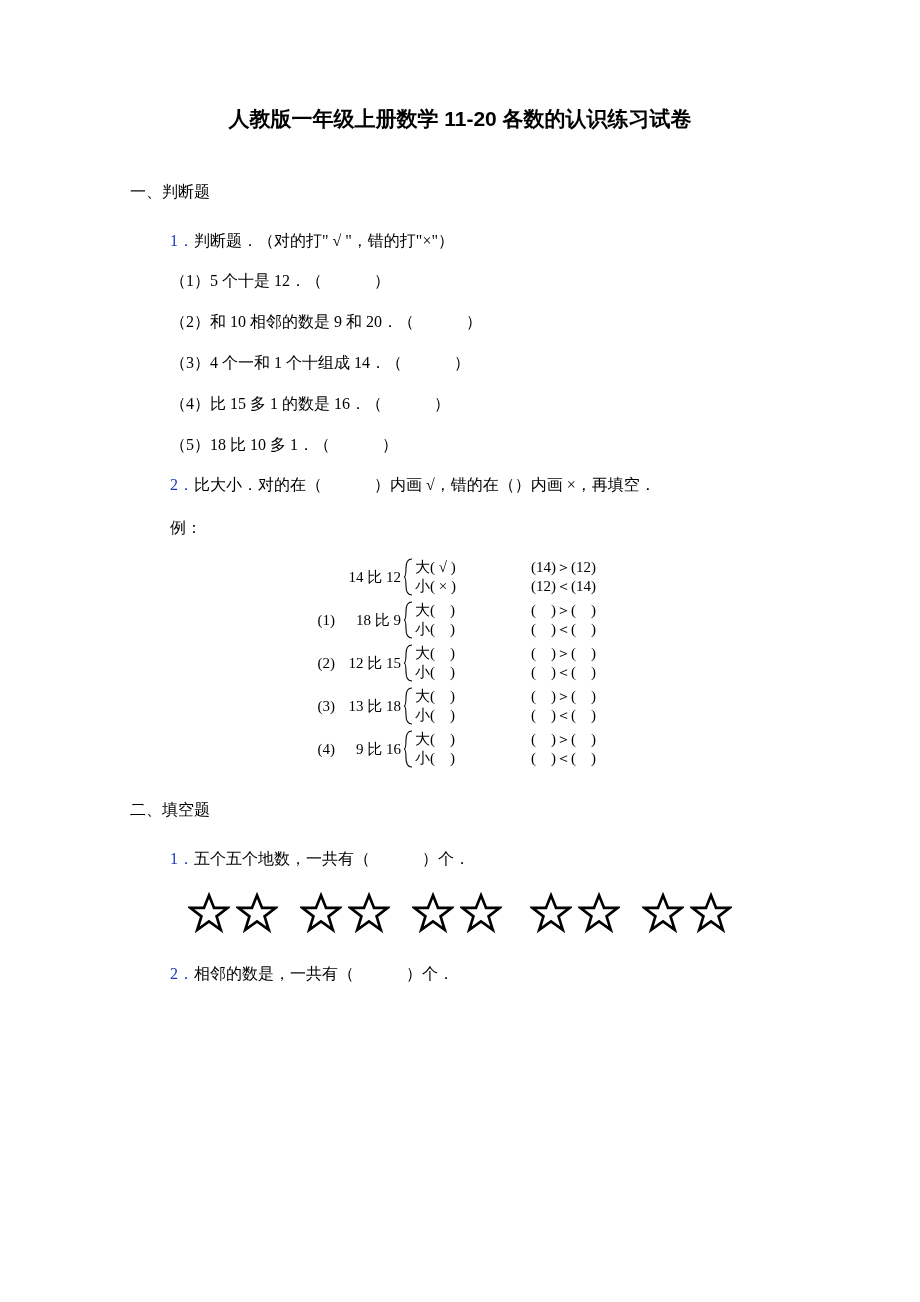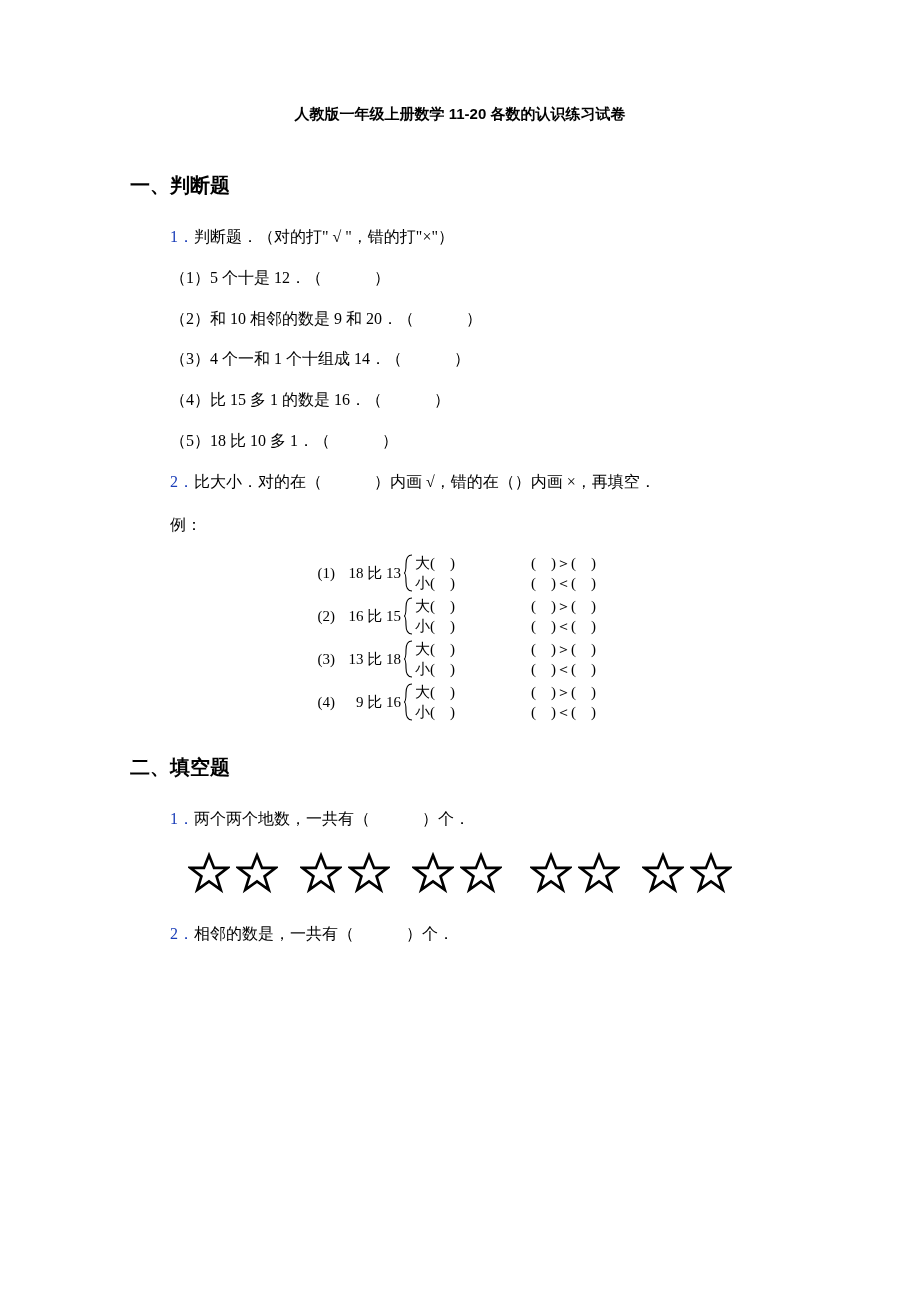--- a/index.html
+++ b/index.html
@@ -7,29 +7,29 @@
       font-size: 16px;
       line-height: 1.8;
       color: #000;
       background: #fff;
       margin: 0;
       padding: 100px 130px 80px 130px;
       width: 660px;
     }
     .title {
       font-family: "SimHei", "黑体", sans-serif;
-      font-size: 15px;
+      font-size: 21px;
       font-weight: bold;
       text-align: center;
       margin-bottom: 40px;
     }
     .section-heading {
       font-family: "SimHei", "黑体", sans-serif;
-      font-size: 20px;
-      font-weight: bold;
+      font-size: 16px;
+      font-weight: normal;
       margin: 12px 0 16px 0;
     }
     .q {
       margin: 0 0 4px 40px;
       line-height: 2.3;
     }
     .qnum {
       color: #1a3db8;
     }
     .example-label {
@@ -124,42 +124,59 @@
 <div class="q">（4）比 15 多 1 的数是 16．（　　　 ）</div>
 <div class="q">（5）18 比 10 多 1．（　　　 ）</div>
 
 <div class="q">
   <span class="qnum">2．</span><span>比大小．对的在（　　　 ）内画 √，错的在（）内画 ×，再填空．</span>
 </div>
 <div class="example-label">例：</div>
 
 <div class="compare-block">
 
+  <div class="cmp-row">
+    <div class="cmp-left-prefix"></div>
+    <div class="cmp-label">14 比 12</div>
+    <div class="brace-col">
+      <svg class="brace" viewBox="0 0 12 40">
+          <path d="M9 2 Q3 2 3 11 Q3 20 1 20 Q3 20 3 29 Q3 38 9 38" fill="none" stroke="#000" stroke-width="1.1"></path>
+        </svg>
+    </div>
+    <div class="cmp-options">
+      <div>大( √ )</div>
+      <div>小( × )</div>
+    </div>
+    <div class="cmp-rhs">
+      <div>(14)＞(12)</div>
+      <div>(12)＜(14)</div>
+    </div>
+  </div>
 
   <div class="cmp-row">
     <div class="cmp-left-prefix">(1)</div>
-    <div class="cmp-label">18 比 13</div>
+    <div class="cmp-label">18 比 9</div>
     <div class="brace-col">
       <svg class="brace" viewBox="0 0 12 40">
           <path d="M9 2 Q3 2 3 11 Q3 20 1 20 Q3 20 3 29 Q3 38 9 38" fill="none" stroke="#000" stroke-width="1.1"></path>
         </svg>
     </div>
     <div class="cmp-options">
       <div>大(　)</div>
       <div>小(　)</div>
     </div>
     <div class="cmp-rhs">
       <div>(　)＞(　)</div>
       <div>(　)＜(　)</div>
     </div>
   </div>
 
   <div class="cmp-row">
     <div class="cmp-left-prefix">(2)</div>
-    <div class="cmp-label">16 比 15</div>
+    <div class="cmp-label">12 比 15</div>
     <div class="brace-col">
       <svg class="brace" viewBox="0 0 12 40">
           <path d="M9 2 Q3 2 3 11 Q3 20 1 20 Q3 20 3 29 Q3 38 9 38" fill="none" stroke="#000" stroke-width="1.1"></path>
         </svg>
     </div>
     <div class="cmp-options">
       <div>大(　)</div>
       <div>小(　)</div>
     </div>
     <div class="cmp-rhs">
@@ -202,21 +219,21 @@
       <div>(　)＞(　)</div>
       <div>(　)＜(　)</div>
     </div>
   </div>
 
 </div>
 
 <div class="section-heading">二、填空题</div>
 
 <div class="q">
-  <span class="qnum">1．</span><span>两个两个地数，一共有（　　　 ）个．</span>
+  <span class="qnum">1．</span><span>五个五个地数，一共有（　　　 ）个．</span>
 </div>
 
 <div class="stars" id="stars-container">
     <svg class="star" viewBox="0 0 50 50">
       <path d="M25 4 L31 19 L47 19 L34 29 L39 45 L25 35 L11 45 L16 29 L3 19 L19 19 Z"></path>
     </svg>
     <svg class="star" viewBox="0 0 50 50">
       <path d="M25 4 L31 19 L47 19 L34 29 L39 45 L25 35 L11 45 L16 29 L3 19 L19 19 Z"></path>
     </svg>
     <span class="star-gap"></span>

